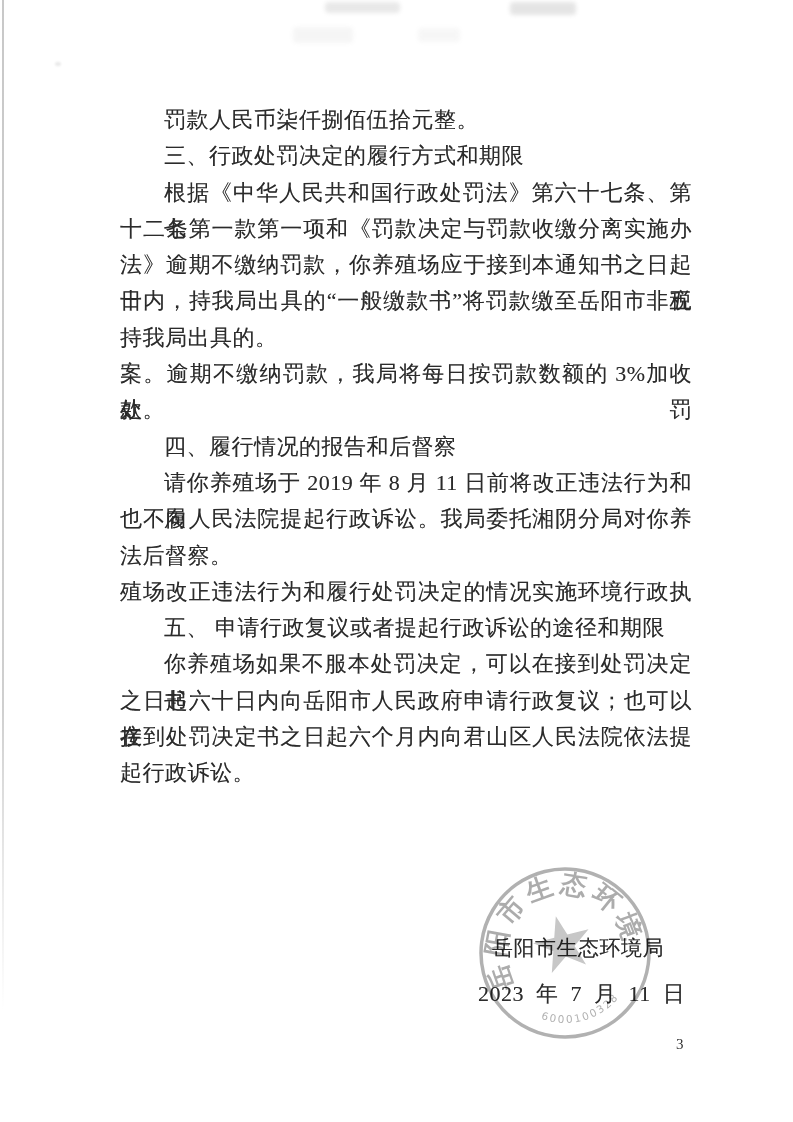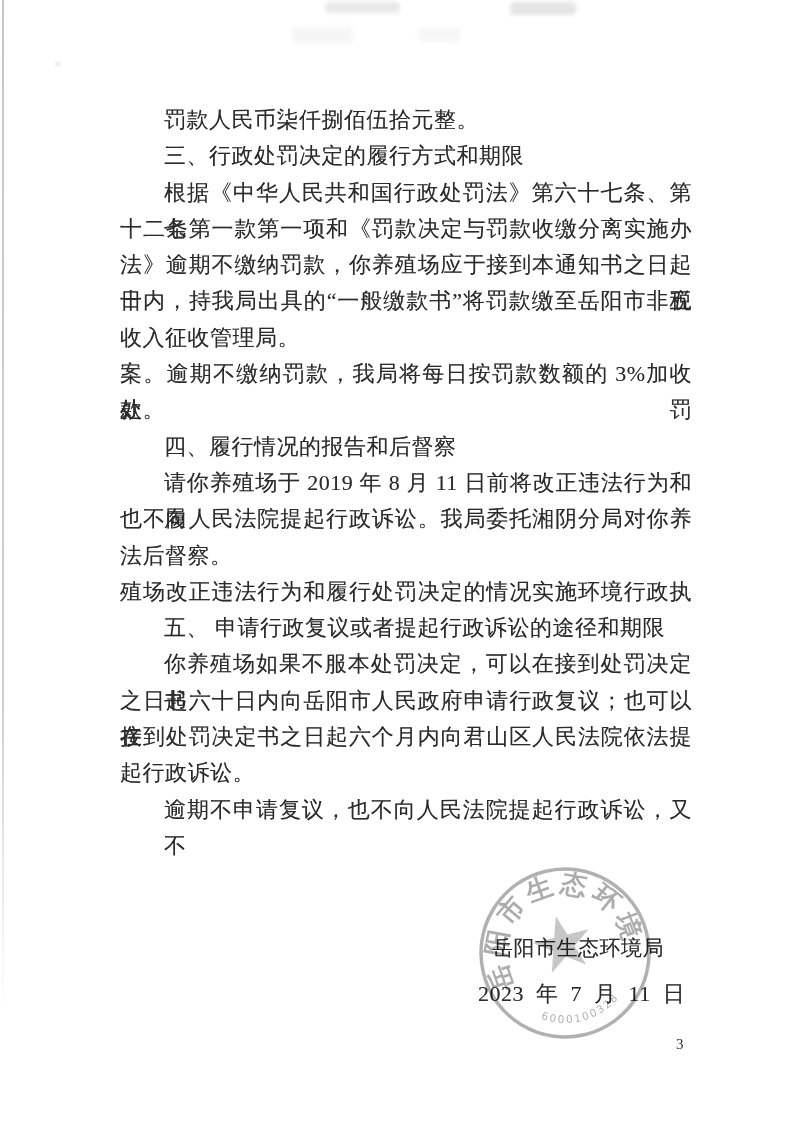--- a/index.html
+++ b/index.html
@@ -79,34 +79,33 @@
   <div class="artifact a4"></div>
   <div class="artifact a5"></div>
 
   <div class="doc">
     <div class="line ind">罚款人民币柒仟捌佰伍拾元整。</div>
     <div class="line ind">三、行政处罚决定的履行方式和期限</div>
     <div class="line ind just">根据《中华人民共和国行政处罚法》第六十七条、第七</div>
     <div class="line just">十二条第一款第一项和《罚款决定与罚款收缴分离实施办</div>
     <div class="line just">法》逾期不缴纳罚款，你养殖场应于接到本通知书之日起十五</div>
     <div class="line just">日内，持我局出具的“一般缴款书”将罚款缴至岳阳市非税</div>
-    <div class="line">收入征收管理局。</div>
+    <div class="line">持我局出具的。</div>
     <div class="line just">案。逾期不缴纳罚款，我局将每日按罚款数额的 3%加收处罚</div>
     <div class="line">款。</div>
     <div class="line ind">四、履行情况的报告和后督察</div>
     <div class="line ind just">请你养殖场于 2019 年 8 月 11 日前将改正违法行为和履</div>
     <div class="line just">也不向人民法院提起行政诉讼。我局委托湘阴分局对你养</div>
     <div class="line">法后督察。</div>
     <div class="line just">殖场改正违法行为和履行处罚决定的情况实施环境行政执</div>
     <div class="line ind">五、 申请行政复议或者提起行政诉讼的途径和期限</div>
     <div class="line ind just">你养殖场如果不服本处罚决定，可以在接到处罚决定书</div>
     <div class="line just">之日起六十日内向岳阳市人民政府申请行政复议；也可以在</div>
     <div class="line just">接到处罚决定书之日起六个月内向君山区人民法院依法提</div>
     <div class="line">起行政诉讼。</div>
-    <div class="line ind just">逾期不申请复议，也不向人民法院提起行政诉讼，又不</div>
   </div>
 
   <div class="signature">岳阳市生态环境局</div>
   <div class="sign-date">2023 年 7 月 11 日</div>
 
   <svg class="seal" width="230" height="230" viewBox="-115 -115 230 230" aria-hidden="true">
     <g transform="rotate(-14)">
       <circle r="84" fill="none" stroke="#a3a3a3" stroke-width="3.5"></circle>
       <path id="sealRingPath" d="M -56.4 20.5 A 60 60 0 1 1 56.4 20.5" fill="none"></path>
       <text class="ring-text">

